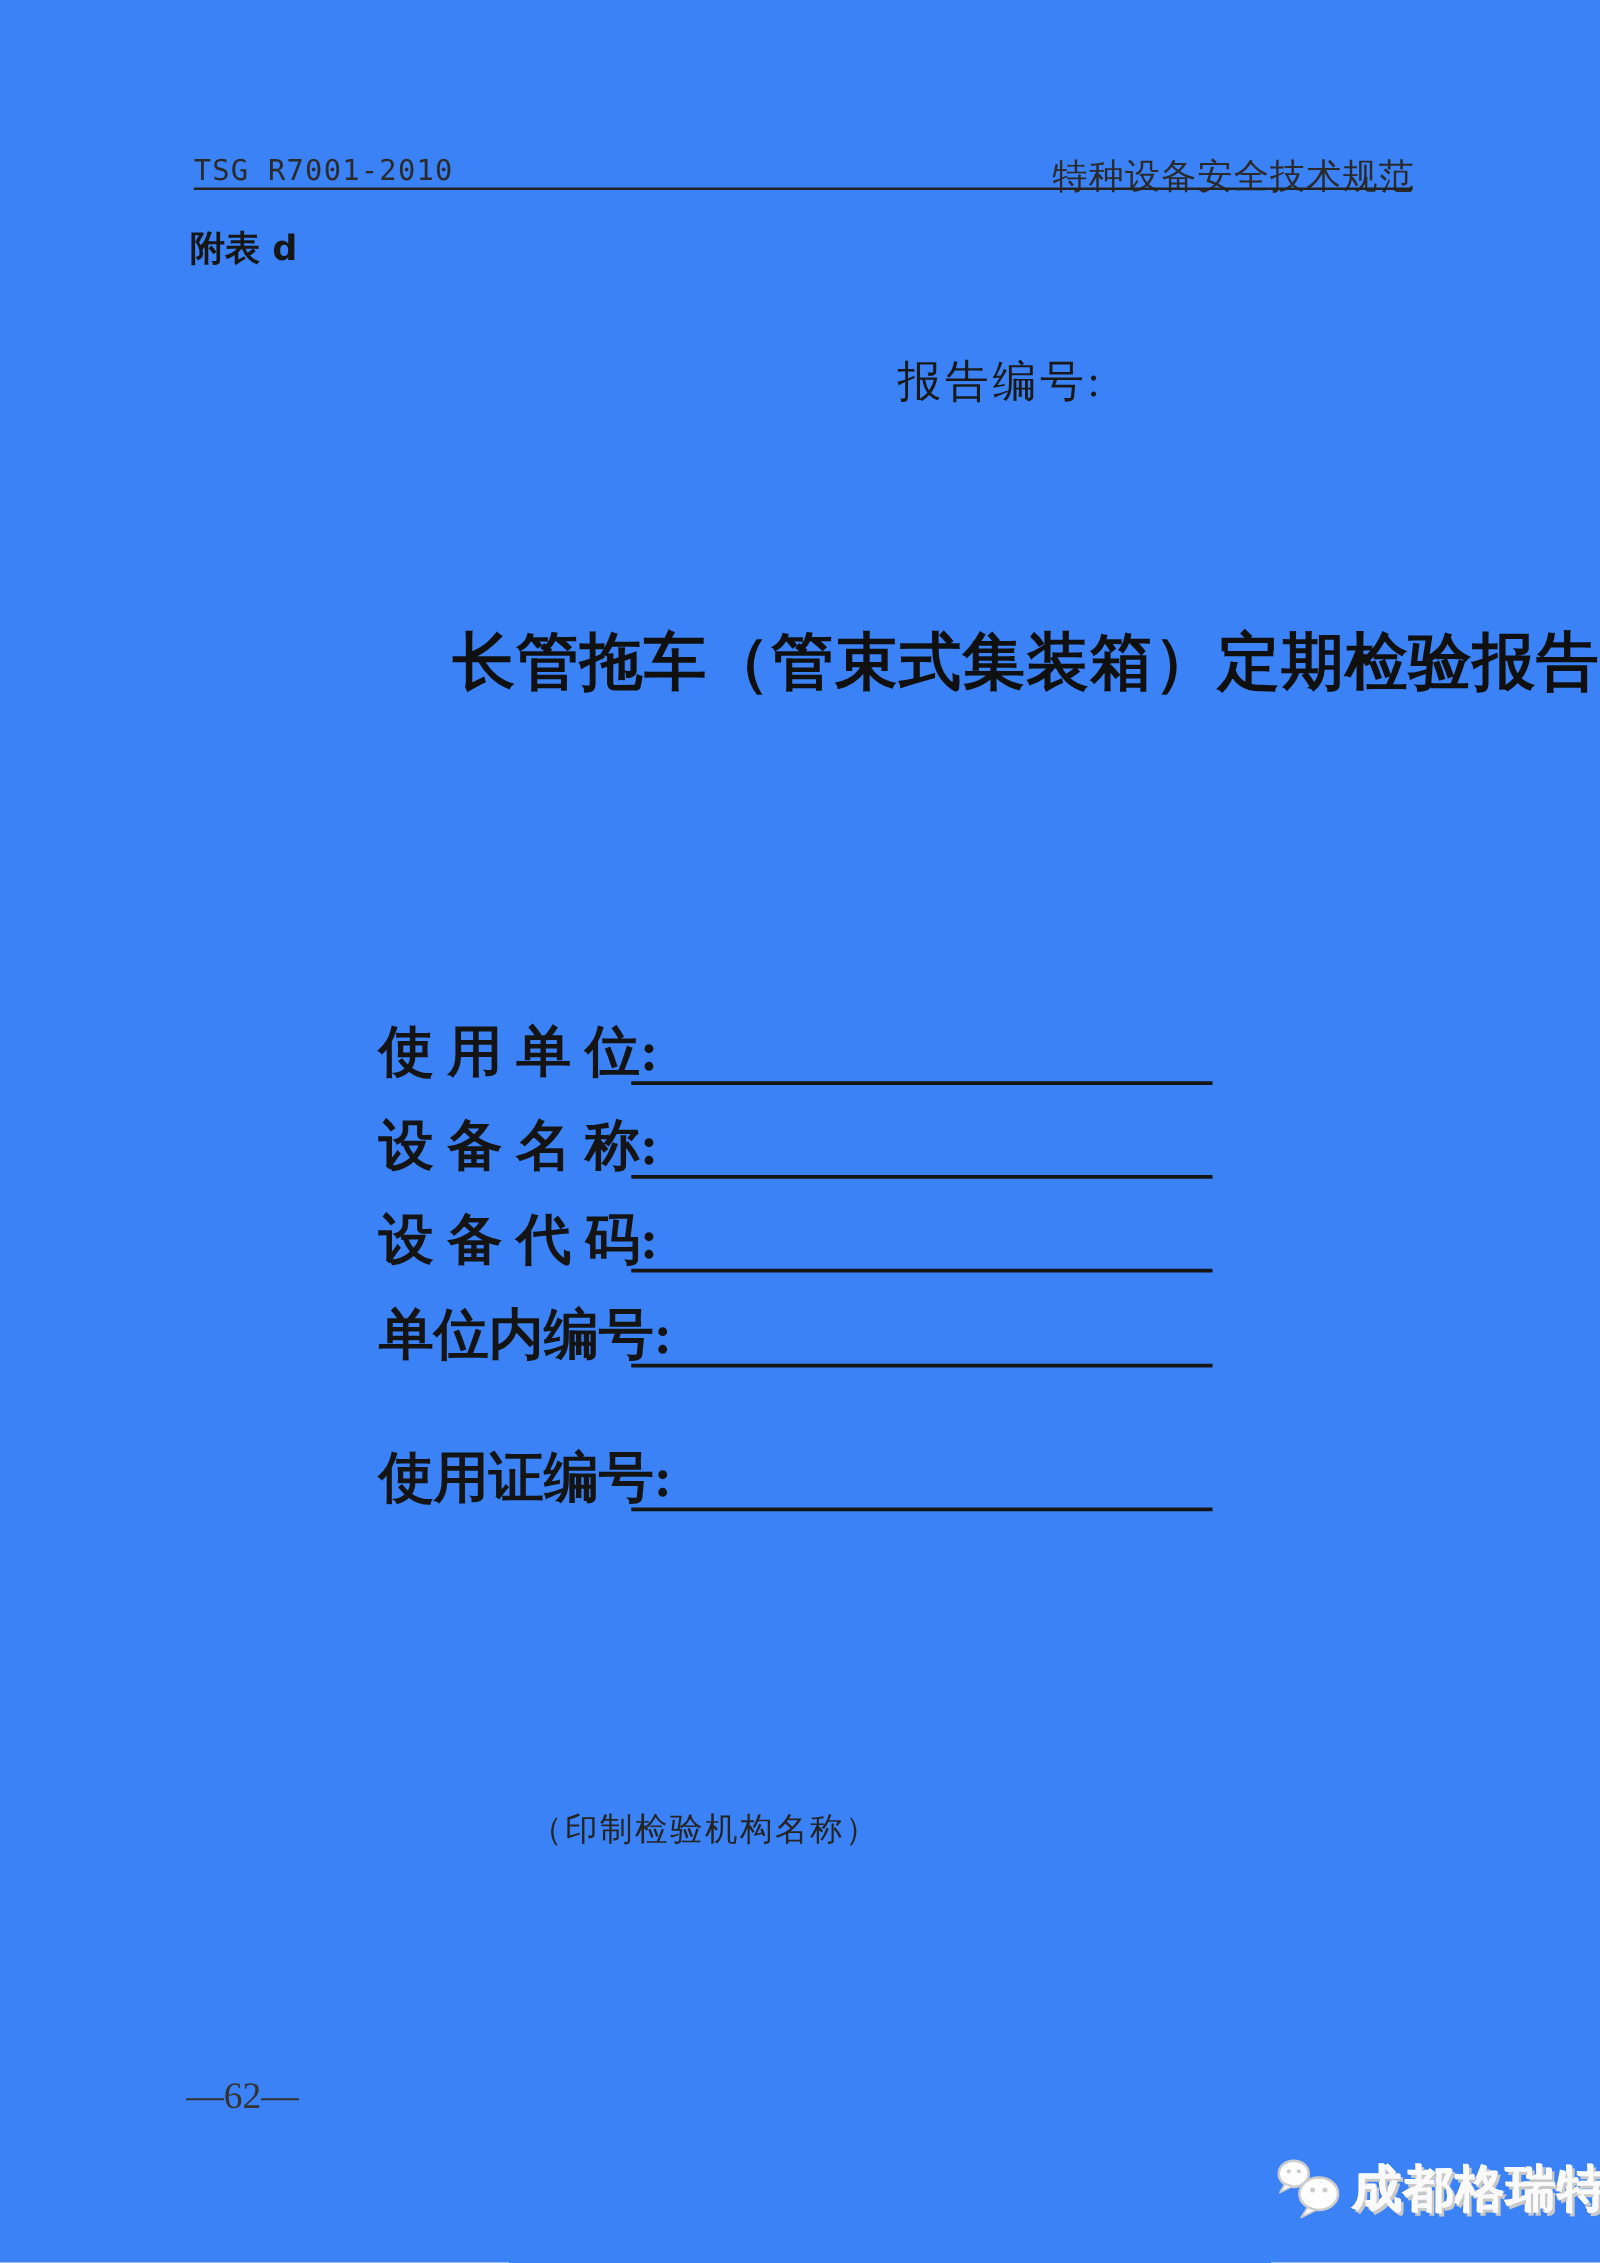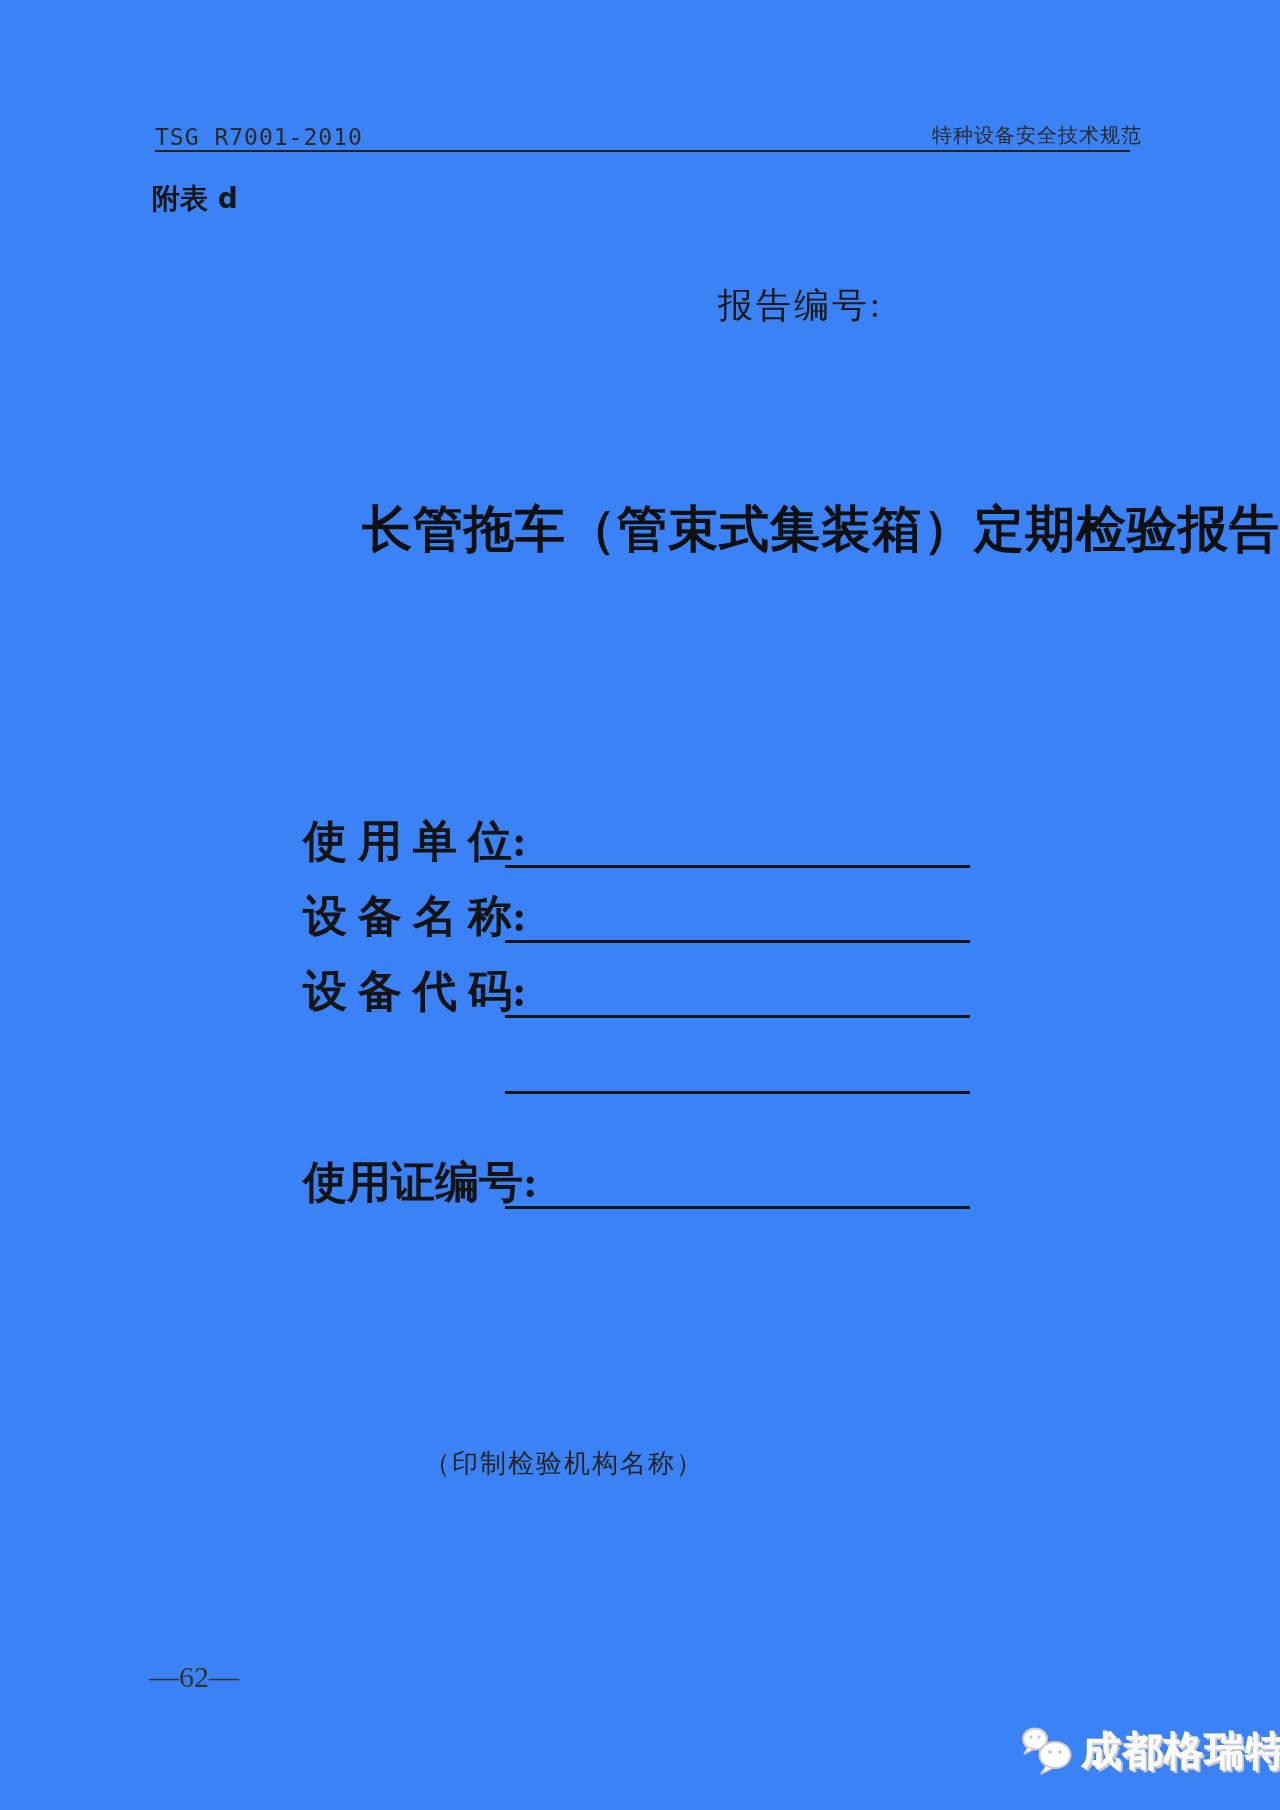--- a/index.html
+++ b/index.html
@@ -13,22 +13,22 @@
     overflow:hidden;
   }
   
   .header-left {
     position:absolute; left:155px; top:124px;
     font-size:23px; letter-spacing:1px;
     font-family:"DejaVu Sans Mono","Liberation Mono",monospace;
     color:#2a2a2a;
   }
   .header-right {
-    position:absolute; right:138px; top:122px;
-    font-size:20px; letter-spacing:1px; color:#2a2a2a;
+    position:absolute; right:148px; top:122px;
+    font-size:28px; letter-spacing:1px; color:#2a2a2a;
   }
   .header-rule {
     position:absolute; left:155px; top:150px;
     width:975px; height:2px; background:#222;
   }
   .appendix {
     position:absolute; left:152px; top:180px;
     font-size:28px; font-weight:700;
     font-family:"DejaVu Sans","Liberation Sans",sans-serif;
     color:#161616;
@@ -111,20 +111,21 @@
     <span class="field-label">设 备 名 称:</span>
     <span class="field-value"></span>
     <span class="field-line"></span>
   </div>
   <div class="field-row" style="top:965px">
     <span class="field-label">设 备 代 码:</span>
     <span class="field-value"></span>
     <span class="field-line"></span>
   </div>
   <div class="field-row" style="top:1041px">
+    <span class="field-label">单位内编号:</span>
     <span class="field-value"></span>
     <span class="field-line"></span>
   </div>
   <div class="field-row" style="top:1156px">
     <span class="field-label">使用证编号:</span>
     <span class="field-value"></span>
     <span class="field-line"></span>
   </div>
 
   <div class="issuer-note">（印制检验机构名称）</div>

